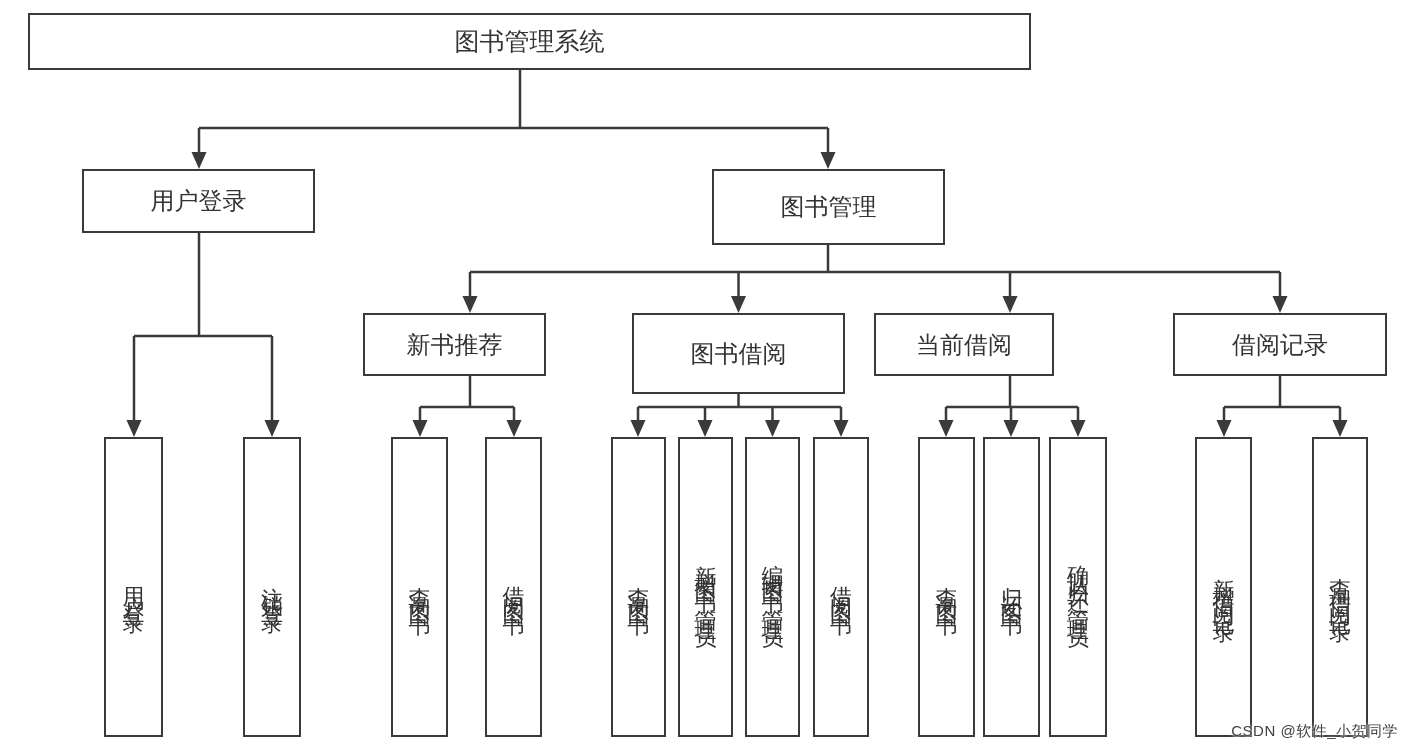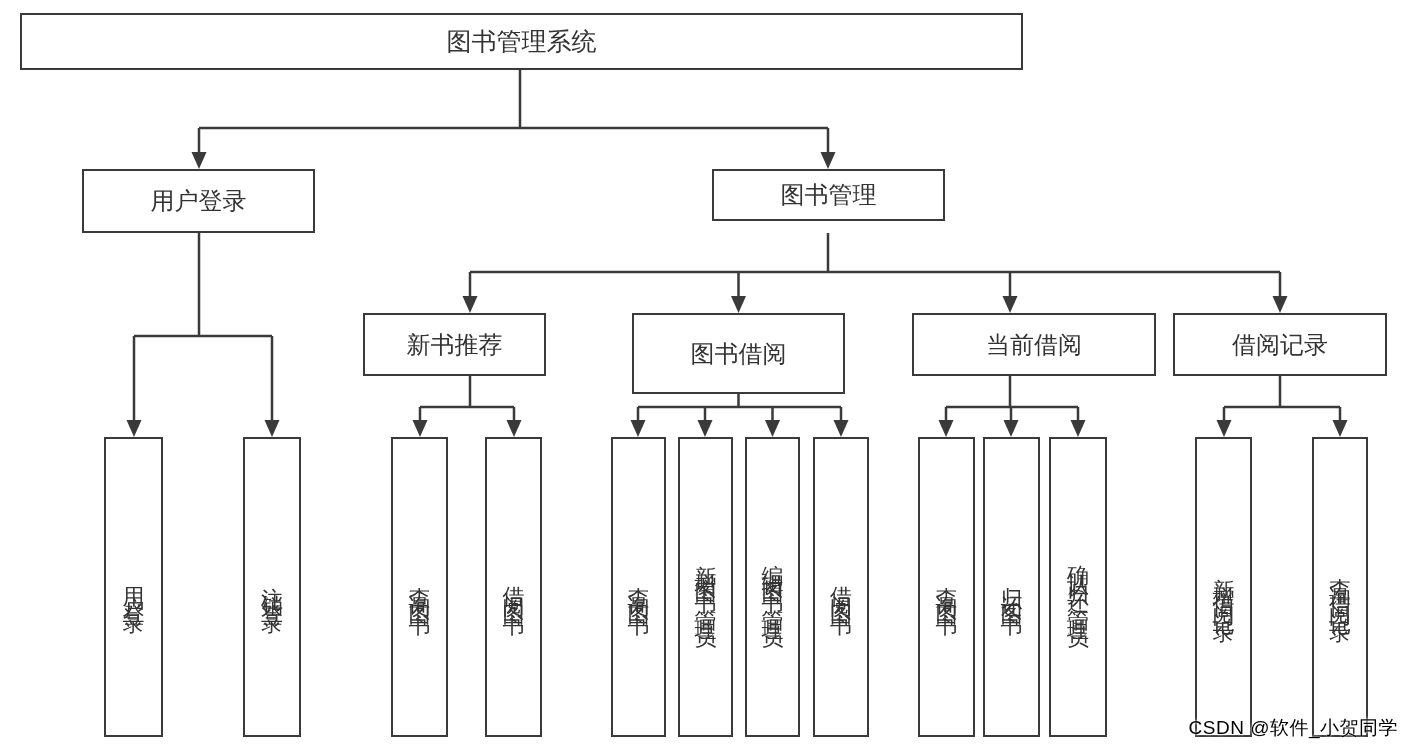--- a/index.html
+++ b/index.html
@@ -27,40 +27,41 @@
     box-sizing: border-box;
     border: 2px solid #3a3a3a;
     background: #ffffff;
     display: flex;
     align-items: center;
     justify-content: center;
     color: #333333;
   }
   .node.root-node {
     font-size: 25px;
+    margin-left: 8px;
   }
   .node.h-node {
     font-size: 24px;
   }
   .node.leaf-node {
     font-size: 22px;
   }
   .vtext {
     writing-mode: vertical-rl;
     text-orientation: mixed;
     letter-spacing: 9px;
     line-height: 1;
     white-space: nowrap;
   }
   .watermark {
     position: absolute;
     right: 7px;
     bottom: 6px;
-    font-size: 19px;
-    color: #000000;
+    font-size: 15px;
+    color: #404040;
     letter-spacing: 0.5px;
     text-shadow: 0 0 2px #ffffff, 0 0 4px #ffffff;
   }
 </style>
 </head>
 <body>
 
 <div id="stage">
 
   <svg id="connectors" viewBox="0 0 1405 747" xmlns="http://www.w3.org/2000/svg" aria-hidden="true">
@@ -117,25 +118,25 @@
       <polygon points="1003.5,420 1018.5,420 1011,437"></polygon>
       <polygon points="1070.5,420 1085.5,420 1078,437"></polygon>
       <polygon points="1216.5,420 1231.5,420 1224,437"></polygon>
       <polygon points="1332.5,420 1347.5,420 1340,437"></polygon>
     </g>
   </svg>
 
   <div class="node root-node" style="left:20px; top:13px; width:1003px; height:57px;">图书管理系统</div>
 
   <div class="node h-node" style="left:82px; top:169px; width:233px; height:64px;">用户登录</div>
-  <div class="node h-node" style="left:712px; top:169px; width:233px; height:52px;">图书管理</div>
+  <div class="node h-node" style="left:712px; top:169px; width:233px; height:76px;">图书管理</div>
 
   <div class="node h-node" style="left:363px; top:313px; width:183px; height:63px;">新书推荐</div>
   <div class="node h-node" style="left:632px; top:313px; width:213px; height:81px;">图书借阅</div>
-  <div class="node h-node" style="left:912px; top:313px; width:244px; height:63px;">当前借阅</div>
+  <div class="node h-node" style="left:874px; top:313px; width:180px; height:63px;">当前借阅</div>
   <div class="node h-node" style="left:1173px; top:313px; width:214px; height:63px;">借阅记录</div>
 
   <div class="node leaf-node" style="left:104px; top:437px; width:59px; height:300px;">
     <span class="vtext">用户登录</span>
   </div>
   <div class="node leaf-node" style="left:243px; top:437px; width:58px; height:300px;">
     <span class="vtext">注销登录</span>
   </div>
 
   <div class="node leaf-node" style="left:391px; top:437px; width:57px; height:300px;">

